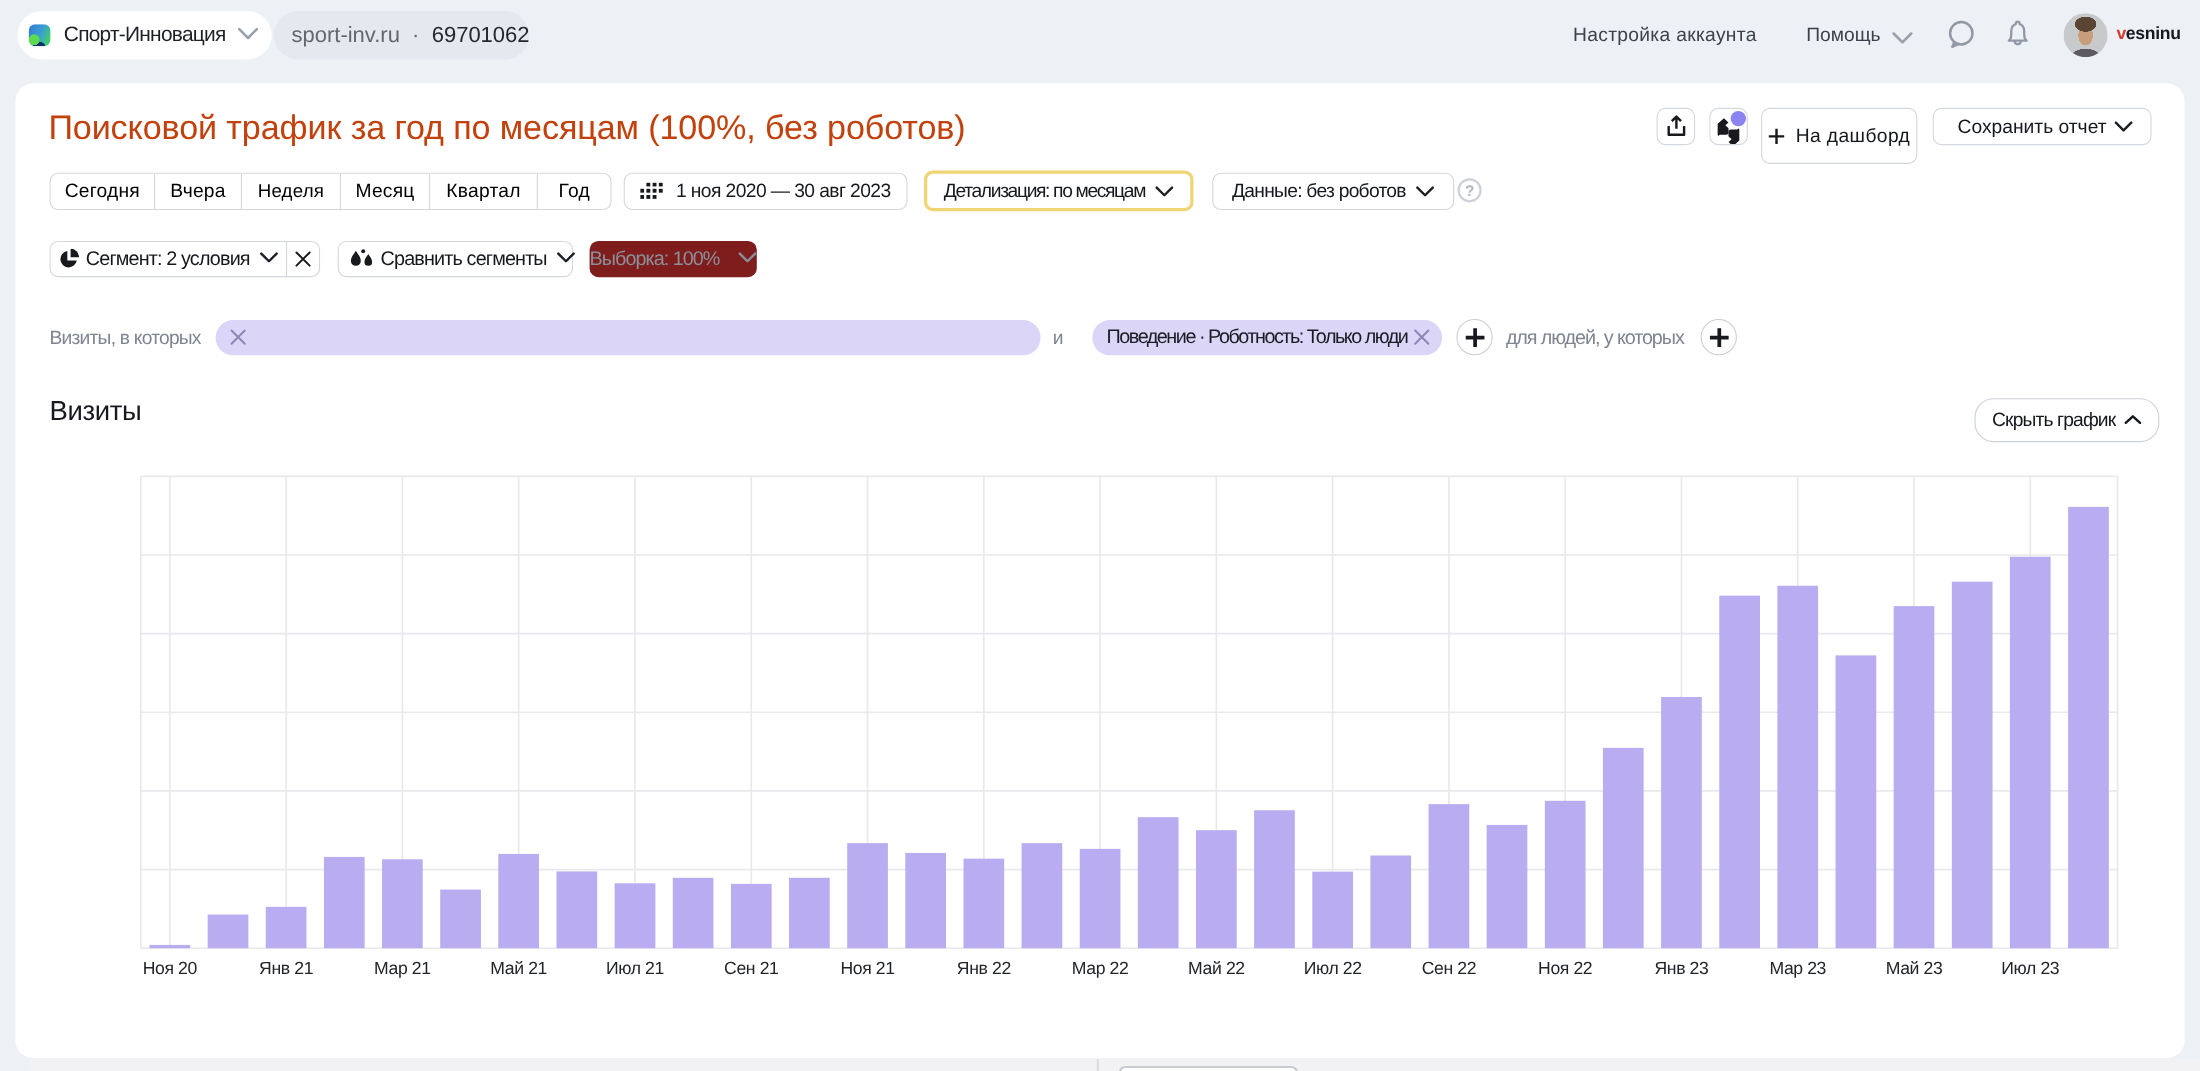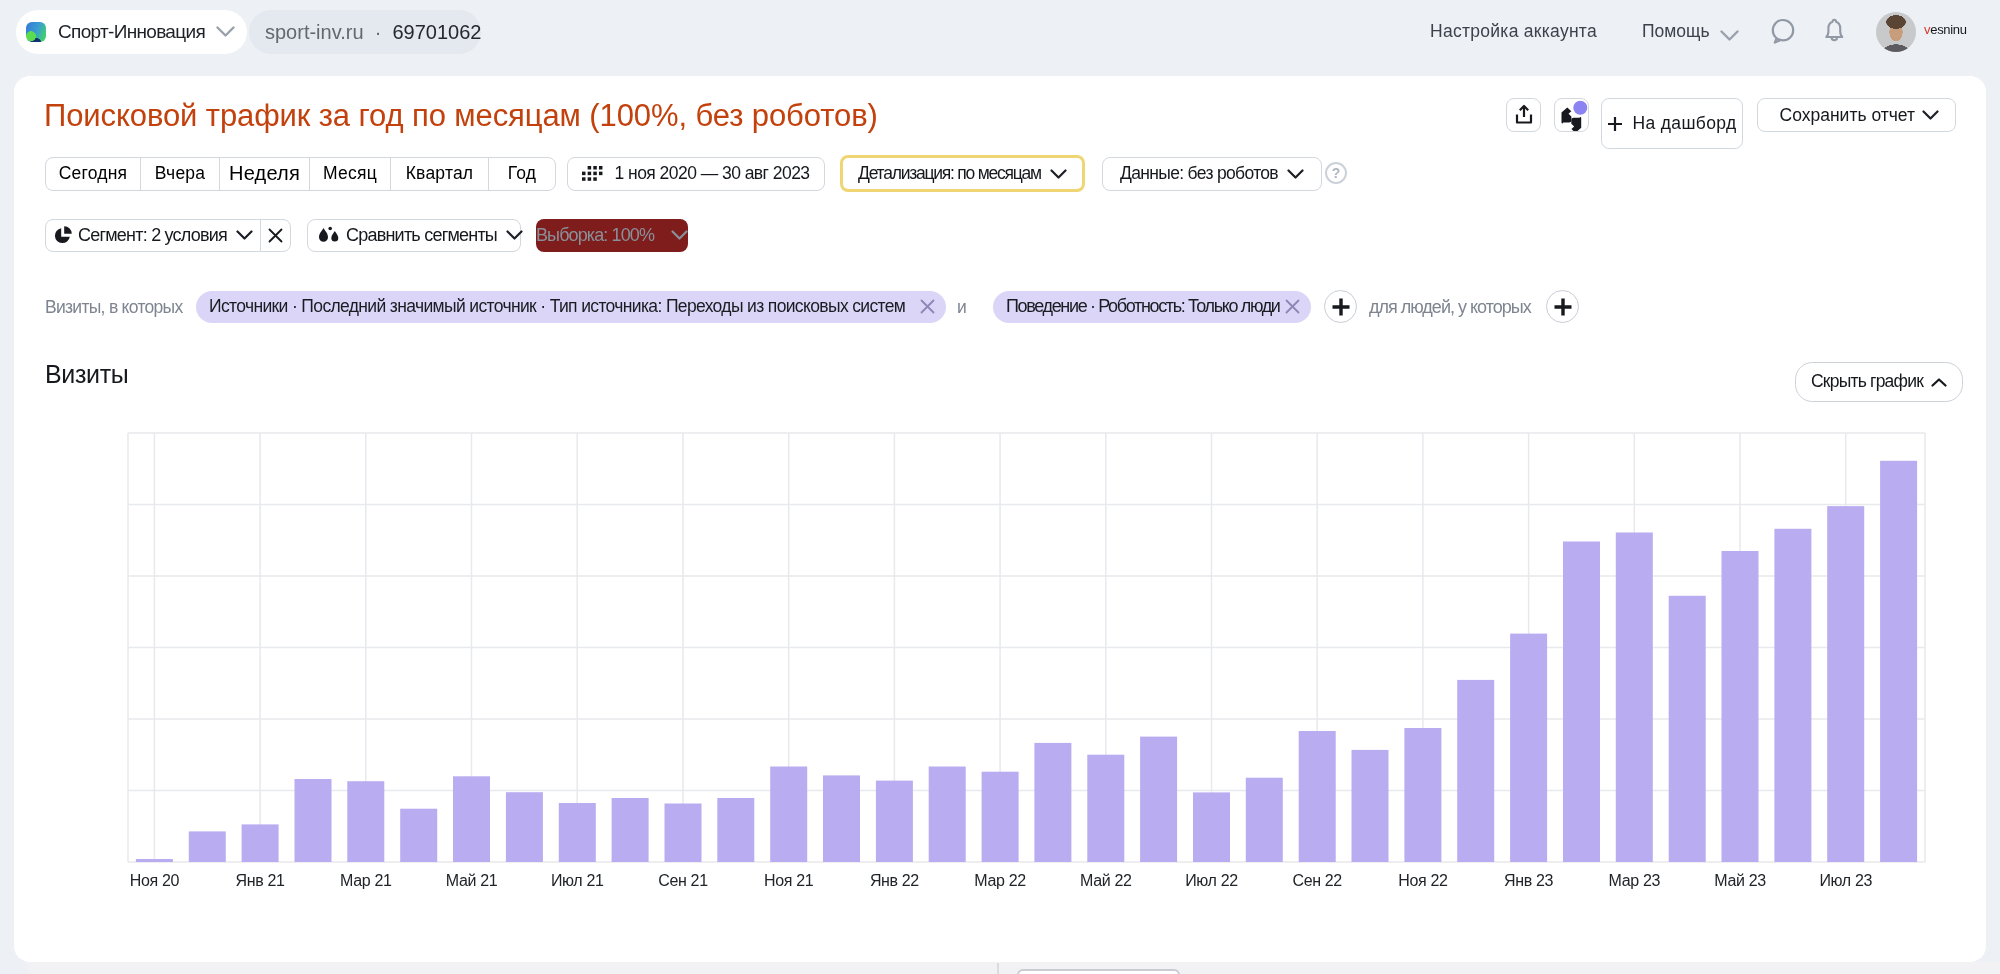--- a/index.html
+++ b/index.html
@@ -35,21 +35,21 @@
 </svg>
 <svg class="abs" style="left:1822px;top:16px" width="24" height="28" viewBox="0 0 24 28">
   <path d="M4.2 21 C6 19.8 6.4 17.6 6.4 15.3 L6.4 12.3 C6.4 9.1 8 6.7 10.6 5.8 L10.6 5.4 A1.7 1.7 0 0 1 14 5.4 L14 5.8 C16.6 6.7 18.2 9.1 18.2 12.3 L18.2 15.3 C18.2 17.6 18.6 19.8 20.4 21 Z" fill="none" stroke="#9199a5" stroke-width="2.1" stroke-linejoin="round"></path>
   <path d="M9.6 21.6 A2.7 2.7 0 0 0 15 21.6" fill="none" stroke="#9199a5" stroke-width="2.1" stroke-linecap="round"></path>
 </svg>
 <div class="abs" style="left:1876px;top:12px;width:40px;height:40px;border-radius:50%;overflow:hidden;background:
   radial-gradient(ellipse 40% 28% at 50% 25%, #5a4433 0 60%, rgba(0,0,0,0) 62%),
   radial-gradient(ellipse 27% 38% at 50% 50%, #c89d7b 0 60%, rgba(0,0,0,0) 62%),
   radial-gradient(ellipse 52% 28% at 50% 98%, #5d5a60 0 60%, rgba(0,0,0,0) 62%),
   #c7c9cb;"></div>
-<div class="txt" style="left:1924px;top:22px;font-size:13px;font-weight:normal;letter-spacing:-0.3px;color:#17191e"><span style="color:#d6382b">v</span>esninu</div>
+<div class="txt" style="left:1924px;top:22px;font-size:16px;font-weight:bold;letter-spacing:-0.3px;color:#17191e"><span style="color:#d6382b">v</span>esninu</div>
 
 <div class="abs" style="left:14px;top:76px;width:1972px;height:886px;border-radius:16px;background:#fff"></div>
 
 <div class="txt" style="left:44px;top:100px;font-size:31px;line-height:31px;color:#c2410c;letter-spacing:-0.1px">Поисковой трафик за год по месяцам (100%, без роботов)</div>
 
 <div class="btn" style="left:1506px;top:98px;width:35px;height:34px">
   <svg width="22" height="22" viewBox="0 0 22 22">
       <path d="M4 10.5 L4 18.5 L18 18.5 L18 10.5" fill="none" stroke="#17191e" stroke-width="2.2" stroke-linejoin="round"></path>
       <path d="M11 2.5 L11 13 M6.8 6.2 L11 2 L15.2 6.2" fill="none" stroke="#17191e" stroke-width="2.2" stroke-linejoin="round"></path>
     </svg>
@@ -72,21 +72,21 @@
   <div class="flex" style="flex:1;height:100%;justify-content:center">
       <svg width="17" height="10" viewBox="0 0 17 10" style="flex:none">
         <path d="M1.5 1.5 L8.5 8.5 L15.5 1.5" fill="none" stroke="#1c1f26" stroke-width="2.2" stroke-linecap="round" stroke-linejoin="round"></path>
       </svg>
     </div>
 </div>
 
 <div class="abs" style="left:45px;top:156.5px;width:511px;height:34.5px;border:1.5px solid #d3d7de;border-radius:8px;background:#fff;display:flex;align-items:stretch;overflow:hidden">
   <div class="flex" style="width:95px;justify-content:center;font-size:17.5px;letter-spacing:0.2px;border-right:1.5px solid #d3d7de">Сегодня</div>
   <div class="flex" style="width:79px;justify-content:center;font-size:17.5px;letter-spacing:0.2px;border-right:1.5px solid #d3d7de">Вчера</div>
-  <div class="flex" style="width:90px;justify-content:center;font-size:20px;letter-spacing:0.2px;border-right:1.5px solid #d3d7de">Неделя</div>
+  <div class="flex" style="width:90px;justify-content:center;font-size:17px;letter-spacing:0.2px;border-right:1.5px solid #d3d7de">Неделя</div>
   <div class="flex" style="width:81px;justify-content:center;font-size:17.5px;letter-spacing:0.2px;border-right:1.5px solid #d3d7de">Месяц</div>
   <div class="flex" style="width:98px;justify-content:center;font-size:17.5px;letter-spacing:0.2px;border-right:1.5px solid #d3d7de">Квартал</div>
   <div class="flex" style="flex:1;justify-content:center;font-size:17.5px;letter-spacing:0.2px">Год</div>
 </div>
 <div class="btn" style="left:567px;top:156.5px;width:258px;height:34.5px;font-size:17.5px;letter-spacing:-0.54px;justify-content:flex-start;padding-left:14px">
   <svg width="20.5" height="15" viewBox="0 0 20.5 15" style="margin-right:12px;flex:none">
     <g fill="#17191e">
       <rect x="5.65" y="0" width="3.5" height="3.5"></rect>
         <rect x="11.3" y="0" width="3.5" height="3.5"></rect>
         <rect x="16.95" y="0" width="3.5" height="3.5"></rect>
@@ -145,21 +145,20 @@
 </div>
 <div class="abs flex" style="left:536px;top:218.5px;width:152px;height:33.5px;border-radius:8px;background:#7f1d1d;justify-content:space-between">
   <span style="font-size:18px;letter-spacing:-0.89px;color:#8a9099">Выборка: 100%</span>
   <span style="margin-left:8px"><svg width="17" height="10" viewBox="0 0 17 10" style="flex:none">
         <path d="M1.5 1.5 L8.5 8.5 L15.5 1.5" fill="none" stroke="#8a9099" stroke-width="2.2" stroke-linecap="round" stroke-linejoin="round"></path>
       </svg></span>
 </div>
 
 <div class="txt" style="left:45px;top:297px;font-size:17.5px;letter-spacing:-0.71px;color:#7e8590">Визиты, в которых</div>
 <div class="abs flex" style="left:196px;top:291px;width:750px;height:31.5px;border-radius:16px;background:#dbd5f7;padding:0 11px 0 13px">
-  <span style="font-size:17.5px;letter-spacing:-0.64px;color:#191c22;flex:1">Источники · Последний значимый источник · Тип источника: Переходы из поисковых систем</span>
   <svg width="15" height="15" viewBox="0 0 15 15" style="flex:none">
       <path d="M1.5 1.5 L13.5 13.5 M13.5 1.5 L1.5 13.5" stroke="#8e87b5" stroke-width="1.8" stroke-linecap="round"></path>
     </svg>
 </div>
 <div class="txt" style="left:957px;top:297px;font-size:17.5px;color:#7e8590">и</div>
 <div class="abs flex" style="left:993px;top:291px;width:318px;height:31.5px;border-radius:16px;background:#dbd5f7;padding:0 11px 0 13px">
   <span style="font-size:18px;letter-spacing:-1.35px;color:#191c22;flex:1">Поведение · Роботность: Только люди</span>
   <svg width="15" height="15" viewBox="0 0 15 15" style="flex:none">
       <path d="M1.5 1.5 L13.5 13.5 M13.5 1.5 L1.5 13.5" stroke="#8e87b5" stroke-width="1.8" stroke-linecap="round"></path>
     </svg>

